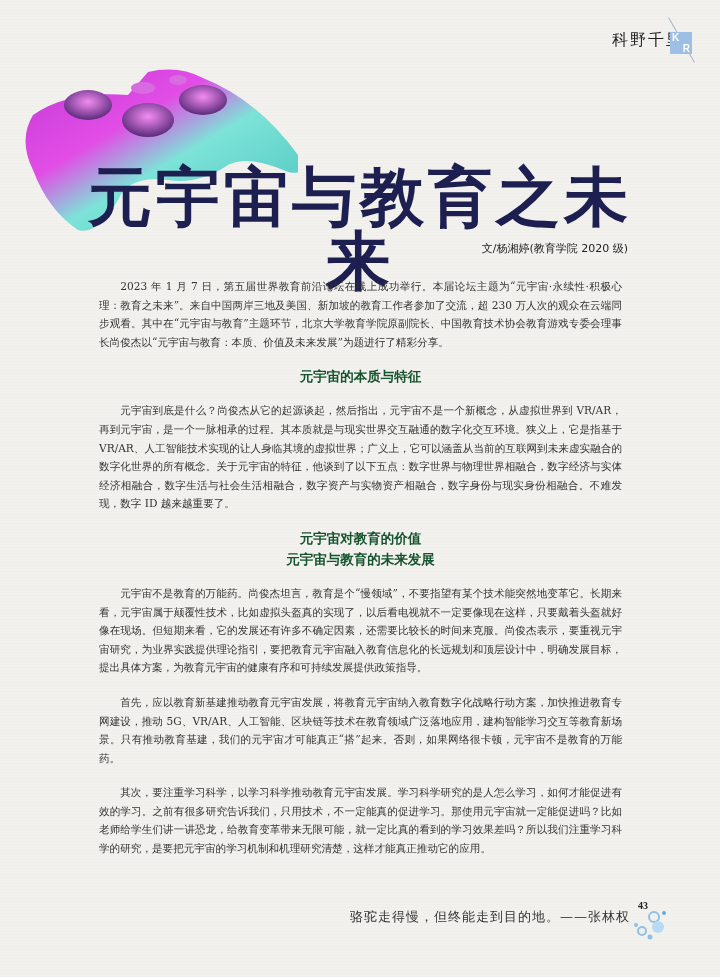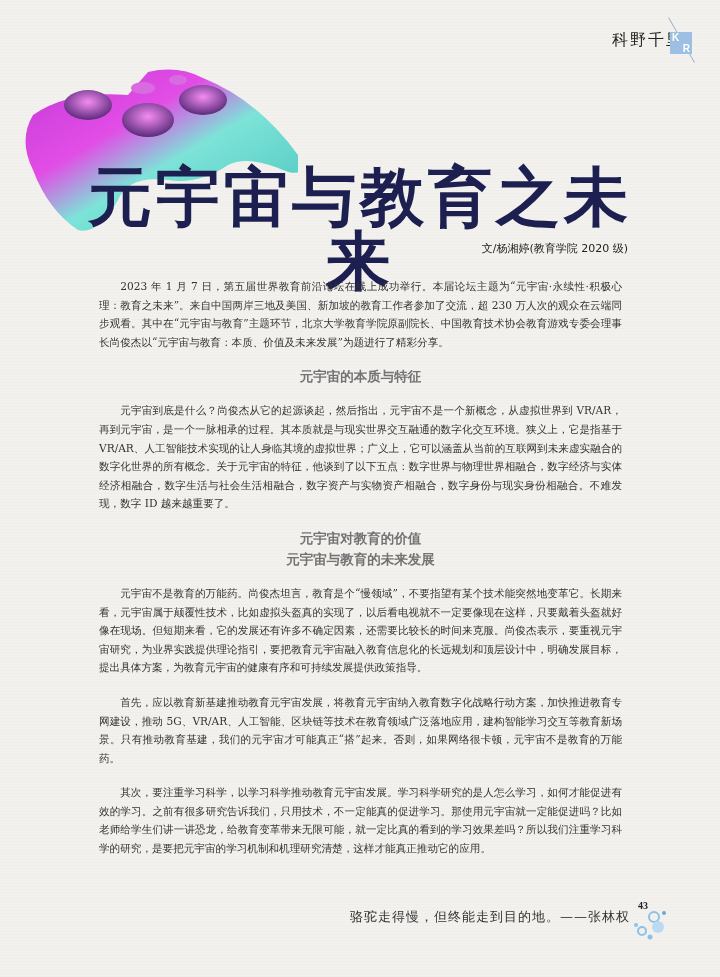--- a/index.html
+++ b/index.html
@@ -39,21 +39,21 @@
     position: absolute; right: 92px; top: 241px; font-size: 11px; color: #222;
     font-family: "DejaVu Sans", sans-serif;
   }
   .article {
     position: absolute; left: 83px; top: 261px; width: 555px;
     font-size: 10.6px; line-height: 18.6px; text-align: justify; color: #333;
   }
   .article p { margin: 16px; text-indent: 2em; }
   .article h2 {
     margin: 3px 0 1px 0; text-align: center; font-family: "DejaVu Sans", sans-serif;
-    font-weight: bold; font-size: 13.5px; line-height: 18px; color: #737373;
+    font-weight: bold; font-size: 13.5px; line-height: 18px; color: #14532d;
   }
   .footer-quote {
     position: absolute; right: 90px; top: 908px; font-size: 13px; color: #333; letter-spacing: 1px;
   }
   .page-number {
     position: absolute; right: 72px; top: 900px; font-size: 10px; font-weight: bold; color: #222;
     font-family: "Liberation Serif", serif;
   }
   .footer-deco {
     position: absolute; right: 48px; top: 905px; width: 44px; height: 36px;

